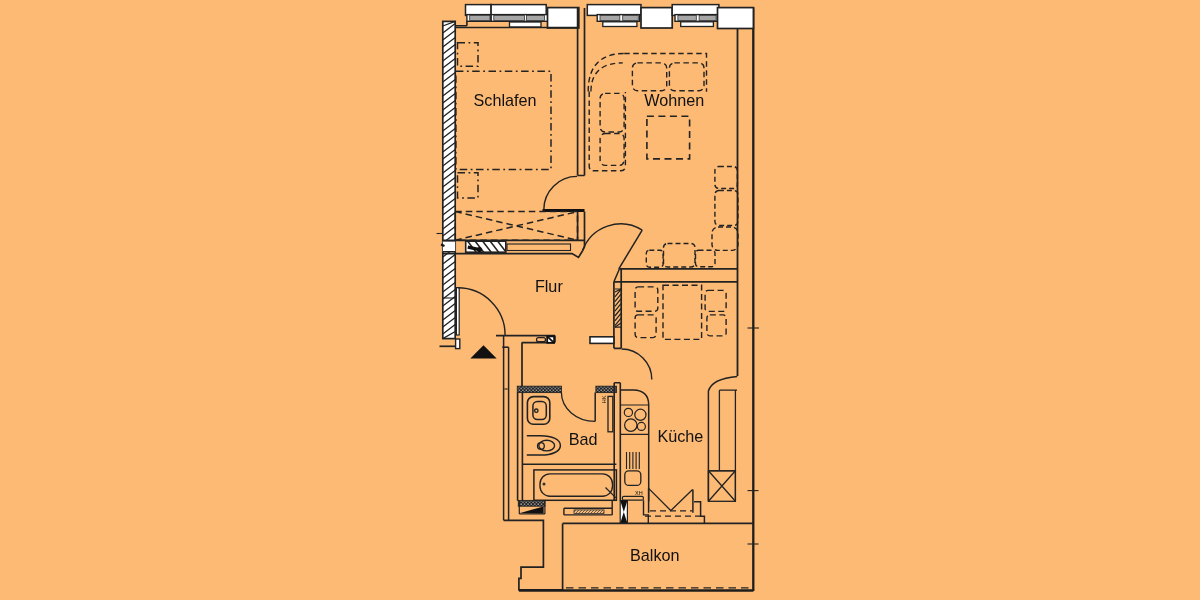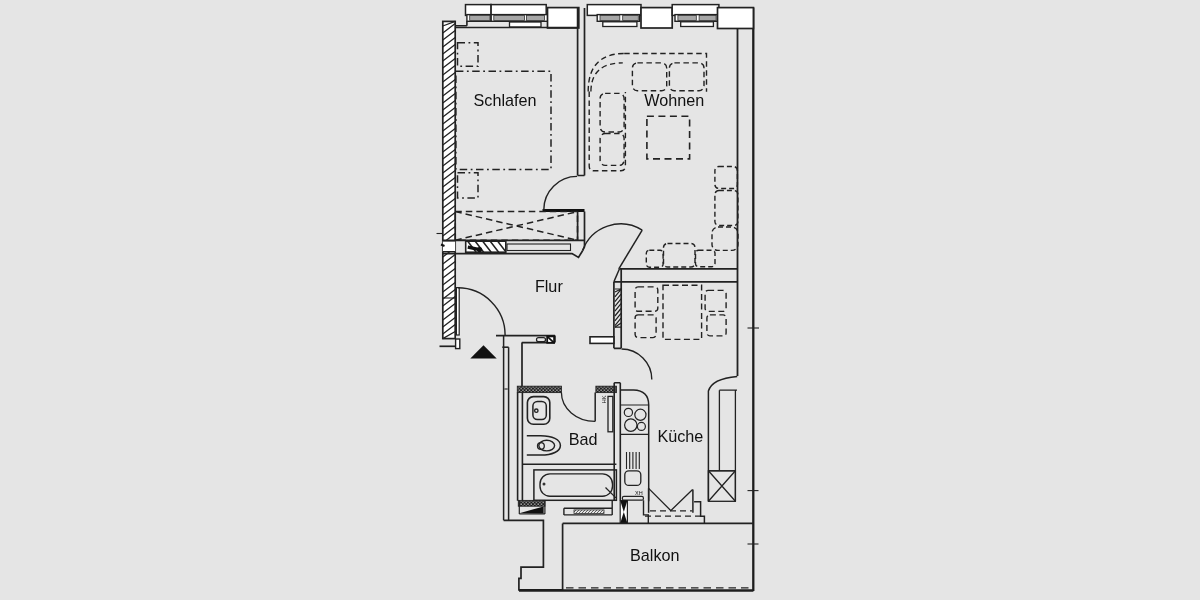--- a/index.html
+++ b/index.html
@@ -1,16 +1,16 @@
 <!DOCTYPE html>
 <html><head>
 <meta charset="utf-8">
 <style>
 html,body{margin:0;padding:0;background:#ffffff;}
-#c{position:relative;width:1200px;height:600px;background:#e5e5e5;overflow:hidden;}
+#c{position:relative;width:1200px;height:600px;background:#fdba74;overflow:hidden;}
 text{font-family:"Liberation Sans",sans-serif;fill:#111;}
 </style>
 </head>
 <body>
 <div id="c">
 <svg width="1200" height="600" viewBox="0 0 1200 600">
 <defs>
 <pattern id="finehatch" width="3" height="3" patternUnits="userSpaceOnUse">
   <path d="M-1,4 L4,-1 M-2.5,2.5 L2.5,-2.5 M1,6 L6,1" stroke="#555" stroke-width="0.9" fill="none"></path>
 </pattern>

